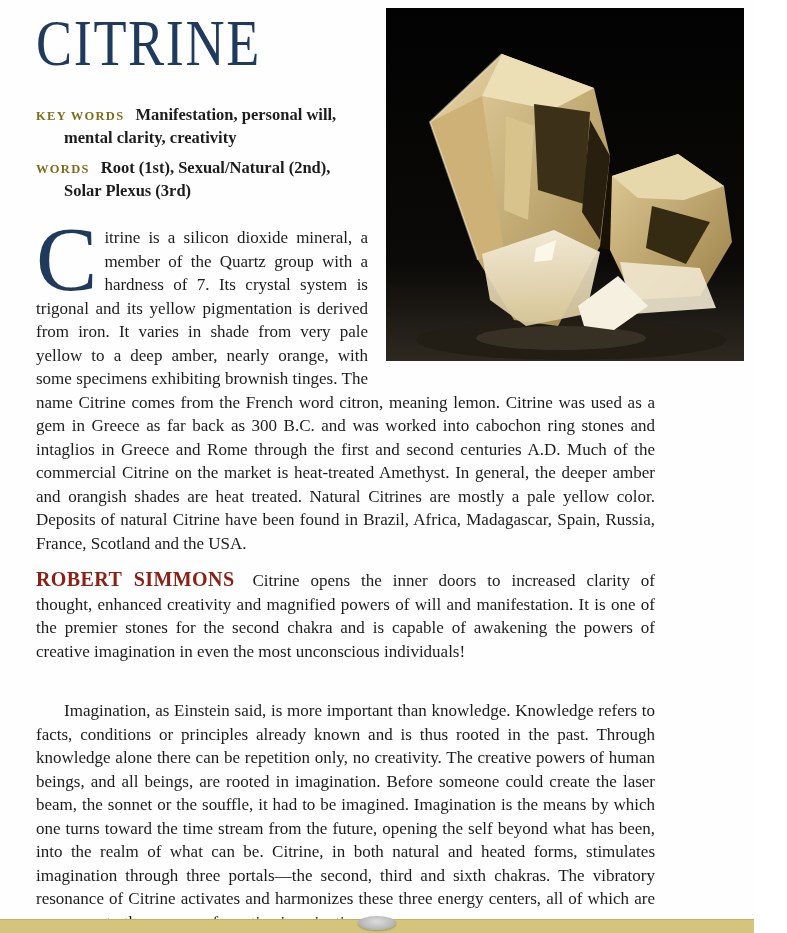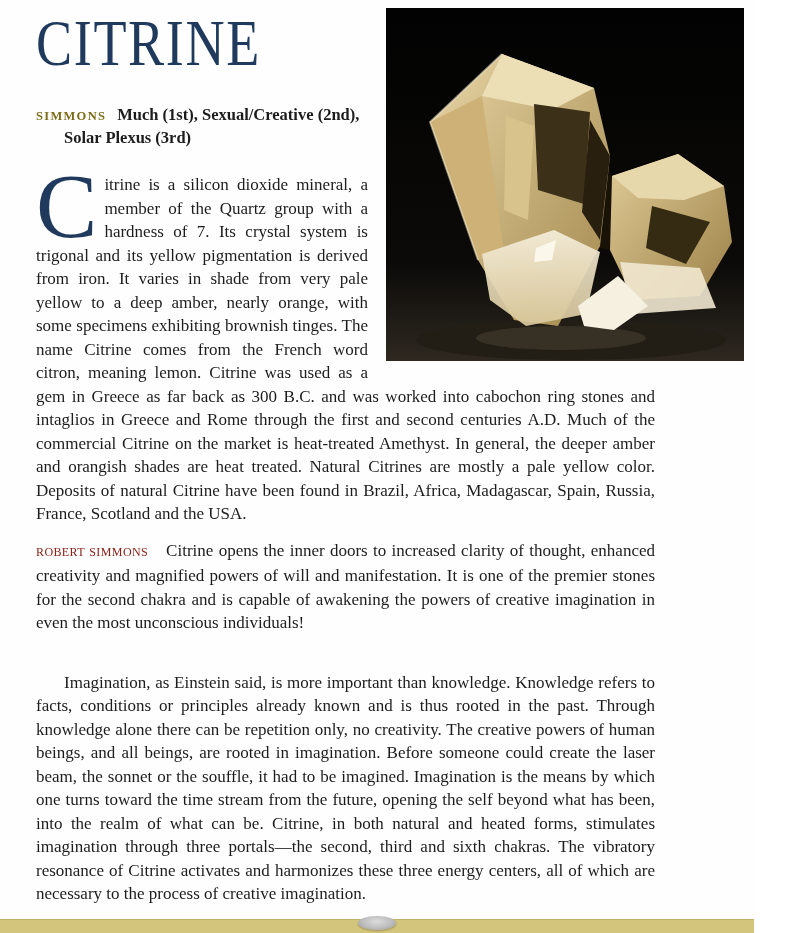--- a/index.html
+++ b/index.html
@@ -36,22 +36,22 @@
   }
 
   .body { margin:0; font-size:17px; line-height:23.5px; text-align:justify; }
   .intro { margin-bottom:13px; }
   .dropcap {
     float:left; font-size:92px; line-height:60px;
     margin:3px 0 0 0; padding-right:7px;
     color:var(--c-title,#1f3a5c);
   }
   .sec-heading {
-    color:var(--c-heading,#8a2117); font-weight:normal;
-    font-size:12px; letter-spacing:.4px; padding-right:18px;
+    color:var(--c-heading,#8a2117); font-weight:bold;
+    font-size:20px; letter-spacing:.4px; padding-right:18px;
   }
   .indent { text-indent:28px;margin-top:36px; }
 
   .footer-bar {
     position:absolute; left:0; right:0; bottom:0; height:13px;
     background:var(--c-footer_bar,#d3c57c);
     border-top:1px solid #c2b269;
   }
   .page-curl {
     position:absolute; left:50%; top:-4px; transform:translateX(-50%);
@@ -106,21 +106,24 @@
         <polygon points="192,298 232,268 262,298 228,322 198,318" fill="#f6f0e0"></polygon>
         <polyline points="116,46 44,114 92,252" fill="none" stroke="#f8f0d8" stroke-width="2" opacity="0.5"></polyline>
       </svg>
       <figcaption class="visually-hidden">Golden citrine crystal cluster on a black reflective background</figcaption>
     </figure>
 
     <h1 class="title">CITRINE</h1>
 
     <div class="attrs">
       <p class="attr">
-        <span class="attr-label">SIMMONS</span><span class="attr-value">Much (1st), Sexual/​Creative (2nd), Solar Plexus (3rd)</span>
+        <span class="attr-label">KEY WORDS</span><span class="attr-value">Manifestation, personal will, mental clarity, creativity</span>
+      </p>
+      <p class="attr">
+        <span class="attr-label">WORDS</span><span class="attr-value">Root (1st), Sexual/​Natural (2nd), Solar Plexus (3rd)</span>
       </p>
     </div>
 
     <p class="body intro">
       <span class="dropcap">C</span><span>itrine is a silicon dioxide mineral, a member of the Quartz group with a hardness of 7. Its crystal system is trigonal and its yellow pigmentation is derived from iron. It varies in shade from very pale yellow to a deep amber, nearly orange, with some specimens exhibiting brownish tinges. The name Citrine comes from the French word citron, meaning lemon. Citrine was used as a gem in Greece as far back as 300 B.C. and was worked into cabochon ring stones and intaglios in Greece and Rome through the first and second centuries A.D. Much of the commercial Citrine on the market is heat-treated Amethyst. In general, the deeper amber and orangish shades are heat treated. Natural Citrines are mostly a pale yellow color. Deposits of natural Citrine have been found in Brazil, Africa, Madagascar, Spain, Russia, France, Scotland and the USA.</span>
     </p>
 
     <p class="body simmons">
       <span class="sec-heading">ROBERT SIMMONS</span><span>Citrine opens the inner doors to increased clarity of thought, enhanced creativity and magnified powers of will and manifestation. It is one of the premier stones for the second chakra and is capable of awakening the powers of creative imagination in even the most unconscious individuals!</span>
     </p>

